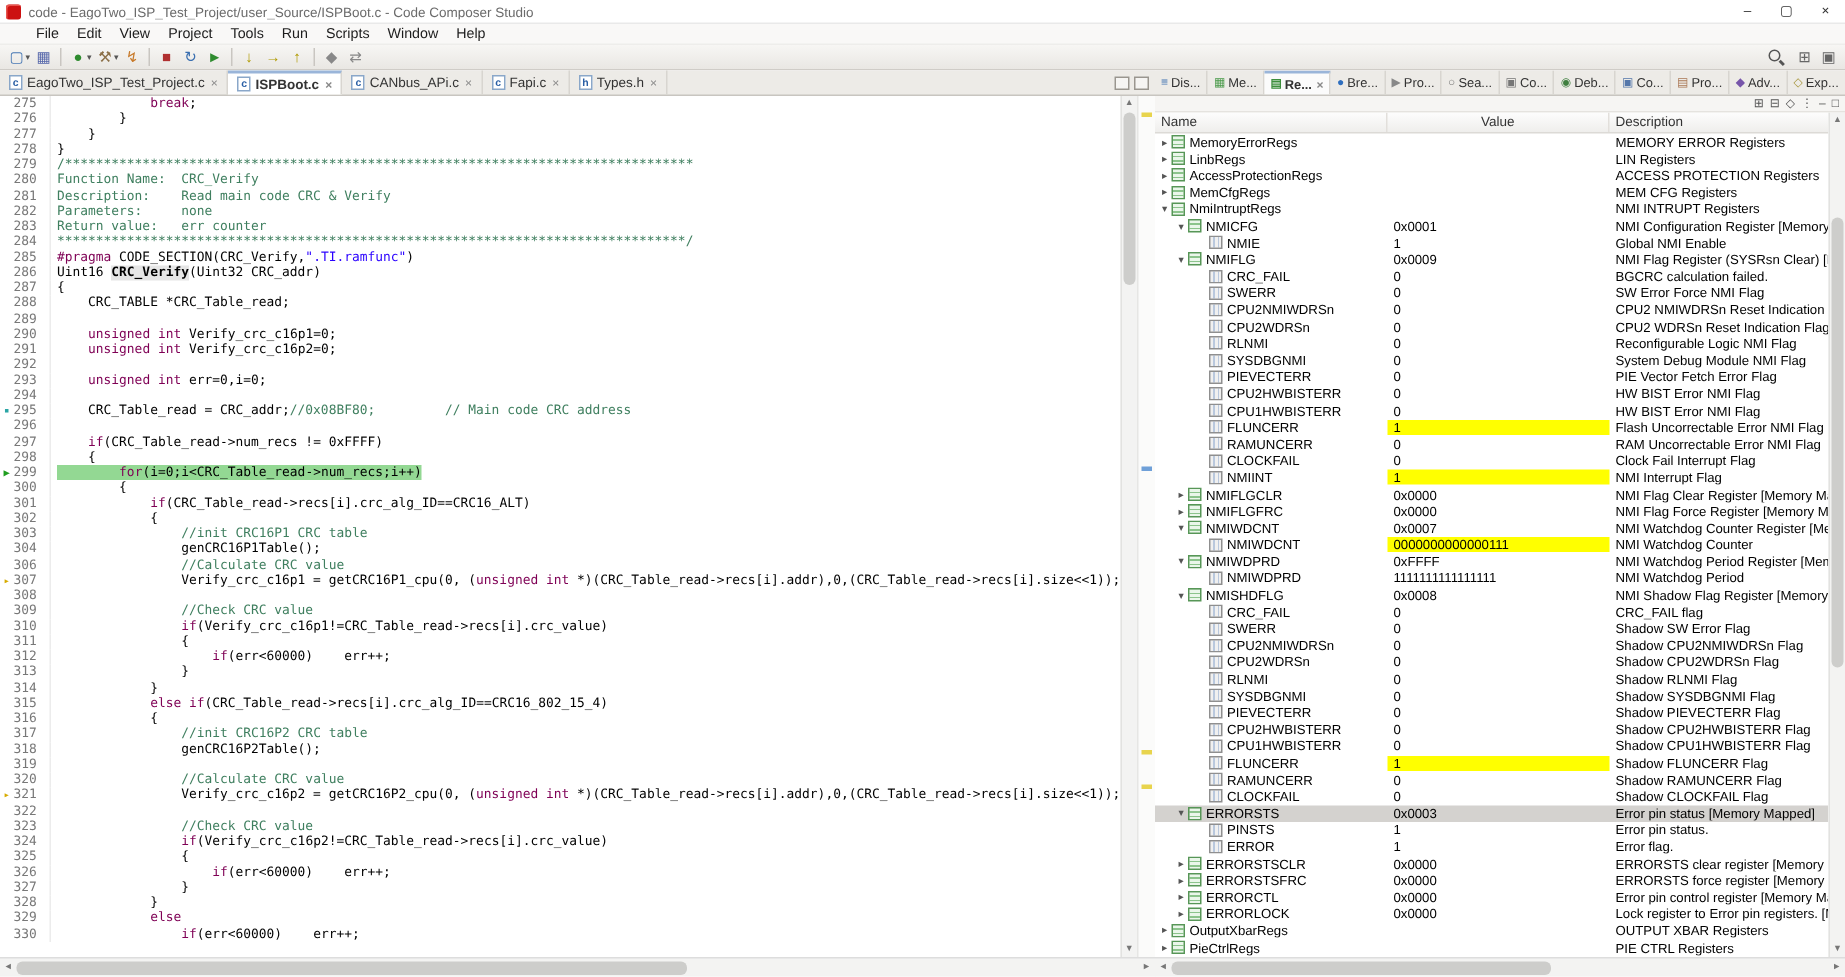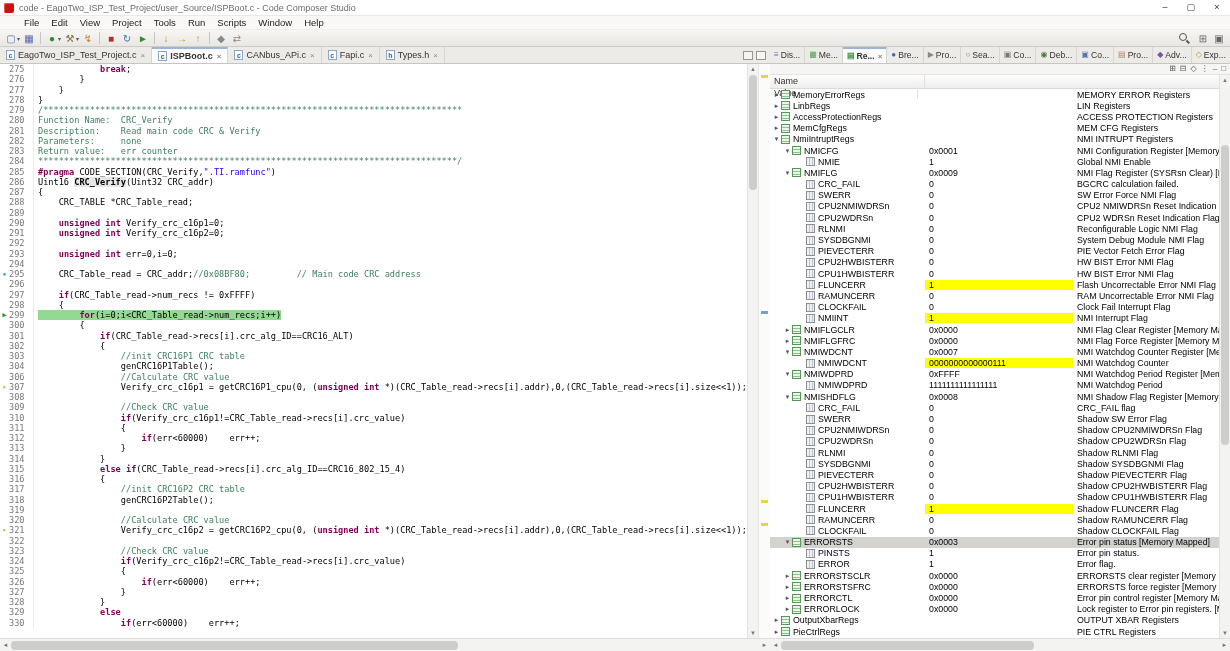--- a/index.html
+++ b/index.html
@@ -48,21 +48,21 @@
   .ebody { display:flex; height:574px; overflow:hidden; }
   .codewrap { flex:1; overflow:hidden; font-family:"DejaVu Sans Mono",monospace; font-size:8.6px; line-height:10.25px; background:#fff; }
   .cl { display:flex; height:10.25px; white-space:pre; }
   .ann { width:9px; flex:none; text-align:center; font-size:7px; line-height:10.25px; }
   .ann.mY { color:#d7ab00; }
   .ann.mG { color:#1f9e1f; }
   .ann.mT { color:#2aa5a5; font-size:6px; }
   .ln { width:25px; flex:none; color:#787878; border-right:1px solid #ececec; margin-right:4px; }
   .lc { white-space:pre; }
   .lc.hl { background:#93d893; }
-  .k { color:#7f0055; font-weight:bold; }
+  .k { color:#7f0055; font-weight:normal; }
   .c { color:#3f7f5f; }
   .s { color:#2a00ff; }
   .f { font-weight:bold; background:#e6e6e6; }
 
   .vsb { width:11px; background:#f3f3f2; border-left:1px solid #e2e2e0; position:relative; flex:none; }
   .sbbtn { height:10px; font-size:6px; color:#777; text-align:center; line-height:10px; }
   .vthumb { position:absolute; left:1px; right:1px; background:#cdcdcb; border-radius:4px; }
   .ruler { width:12px; background:#fbfbfa; border-left:1px solid #e6e6e4; position:relative; flex:none; }
   .rmark { position:absolute; left:2px; right:2px; height:3px; }
 
@@ -73,24 +73,24 @@
   
   .rtabbar { height:17px; background:#edebe7; border-bottom:1px solid #c8c5c0; display:flex; align-items:stretch; overflow:hidden; }
   .rtab { display:flex; align-items:center; gap:2px; padding:0 4px; font-size:8.6px; color:#333; border-right:1px solid #d8d5d0; white-space:nowrap; }
   .rtab.active { background:#fbfbfb; font-weight:bold; border-top:2px solid #9ab5d9; }
   .rtico { font-size:8px; line-height:8px; }
   .rtoolbar { height:11px; background:#f6f5f3; border-bottom:1px solid #e5e3df; display:flex; justify-content:flex-end; align-items:center; gap:4px; padding:0 4px; }
   .rtbi { font-size:8px; color:#555; line-height:10px; }
 
   .rmain { display:flex; flex:1; overflow:hidden; }
   .rleftcol { flex:1; display:flex; flex-direction:column; overflow:hidden; }
-  .rheader { height:14px; display:flex; background:linear-gradient(#fdfdfd,#efeeec); border-bottom:1px solid #dcdad6; font-size:9px; color:#333;flex-direction:column; }
+  .rheader { height:14px; display:flex; background:linear-gradient(#fdfdfd,#efeeec); border-bottom:1px solid #dcdad6; font-size:9px; color:#333; }
   .rheader span { padding:1px 4px; border-right:1px solid #e2dfdb; white-space:nowrap; overflow:hidden; }
   .hname { width:155px; flex:none; }
-  .hval  { width:148px; flex:none; }
+  .hval  { width:148px; flex:none;text-align:center; }
   .hdesc { flex:1; border-right:none !important; }
 
   .rtree { height:549px; overflow:hidden; font-size:8.8px; }
   .rrow { display:flex; height:11.2px; align-items:center; }
   .rrow.sel { background:#d4d2cf; }
   .rname { width:155px; flex:none; display:flex; align-items:center; white-space:nowrap; overflow:hidden; }
   .lv0 { padding-left:2px; } .lv1 { padding-left:13px; } .lv2 { padding-left:27px; }
   .arrow { width:9px; flex:none; color:#555; font-size:7px; text-align:center; }
   .ricon { width:9px; height:9px; flex:none; margin-right:3px; border:1px solid #579657;
            background:repeating-linear-gradient(180deg,#eaf6ea 0 2px,#8cc48c 2px 3px); }

